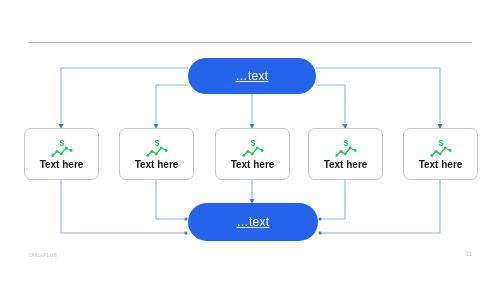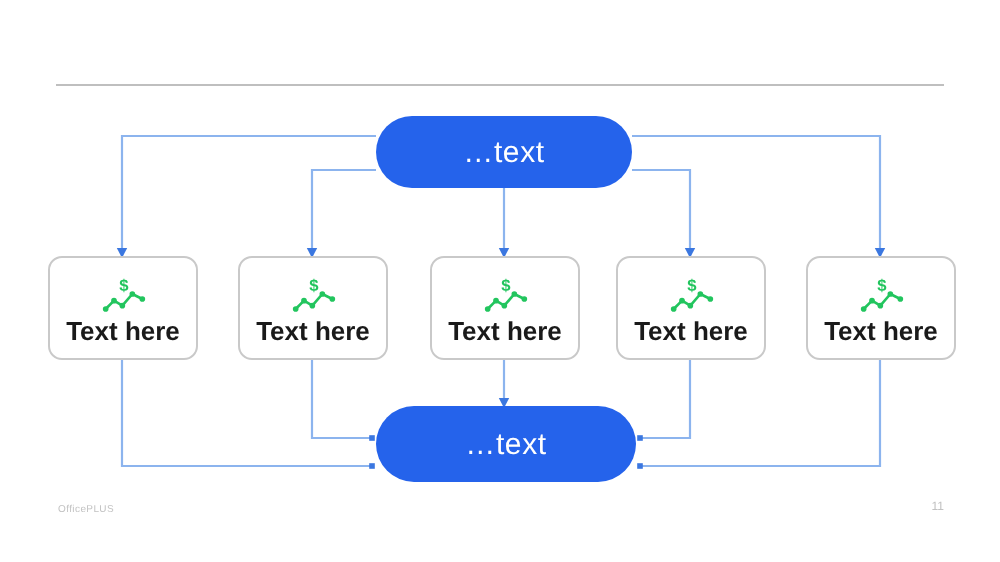--- a/index.html
+++ b/index.html
@@ -19,41 +19,42 @@
 
   
   #wires{position:absolute;left:0;top:0;width:500px;height:281px;}
 
   .pill{
     position:absolute;
     background:#2563eb;
     border-radius:999px;
     display:flex;align-items:center;justify-content:center;
     color:#ffffff;
-    font-size:15px;
+    font-size:12px;
     letter-spacing:.3px;
+    text-decoration:underline;
   }
   #pill-top{left:188px;top:58px;width:128px;height:36px;}
   #pill-bottom{left:188px;top:203px;width:130px;height:38px;}
 
   .card{
     position:absolute;
     top:128px;
     width:75px;height:52px;
     background:#ffffff;
     border:1px solid #c9c9c9;
     border-radius:7px;
     box-sizing:border-box;
     display:flex;flex-direction:column;
     align-items:center;justify-content:center;
     gap:2px;
   }
   .card .ico{width:26px;height:20px;display:block;}
   .card .lbl{
-    font-size:13px;font-weight:bold;color:#1a1a1a;
+    font-size:10px;font-weight:bold;color:#1a1a1a;
     line-height:1;
   }
 
   .footer-left{
     position:absolute;left:29px;top:252px;
     font-size:5px;color:#c2c2c2;letter-spacing:.2px;
   }
   .footer-right{
     position:absolute;right:28px;top:251px;
     font-size:6px;color:#c2c2c2;

